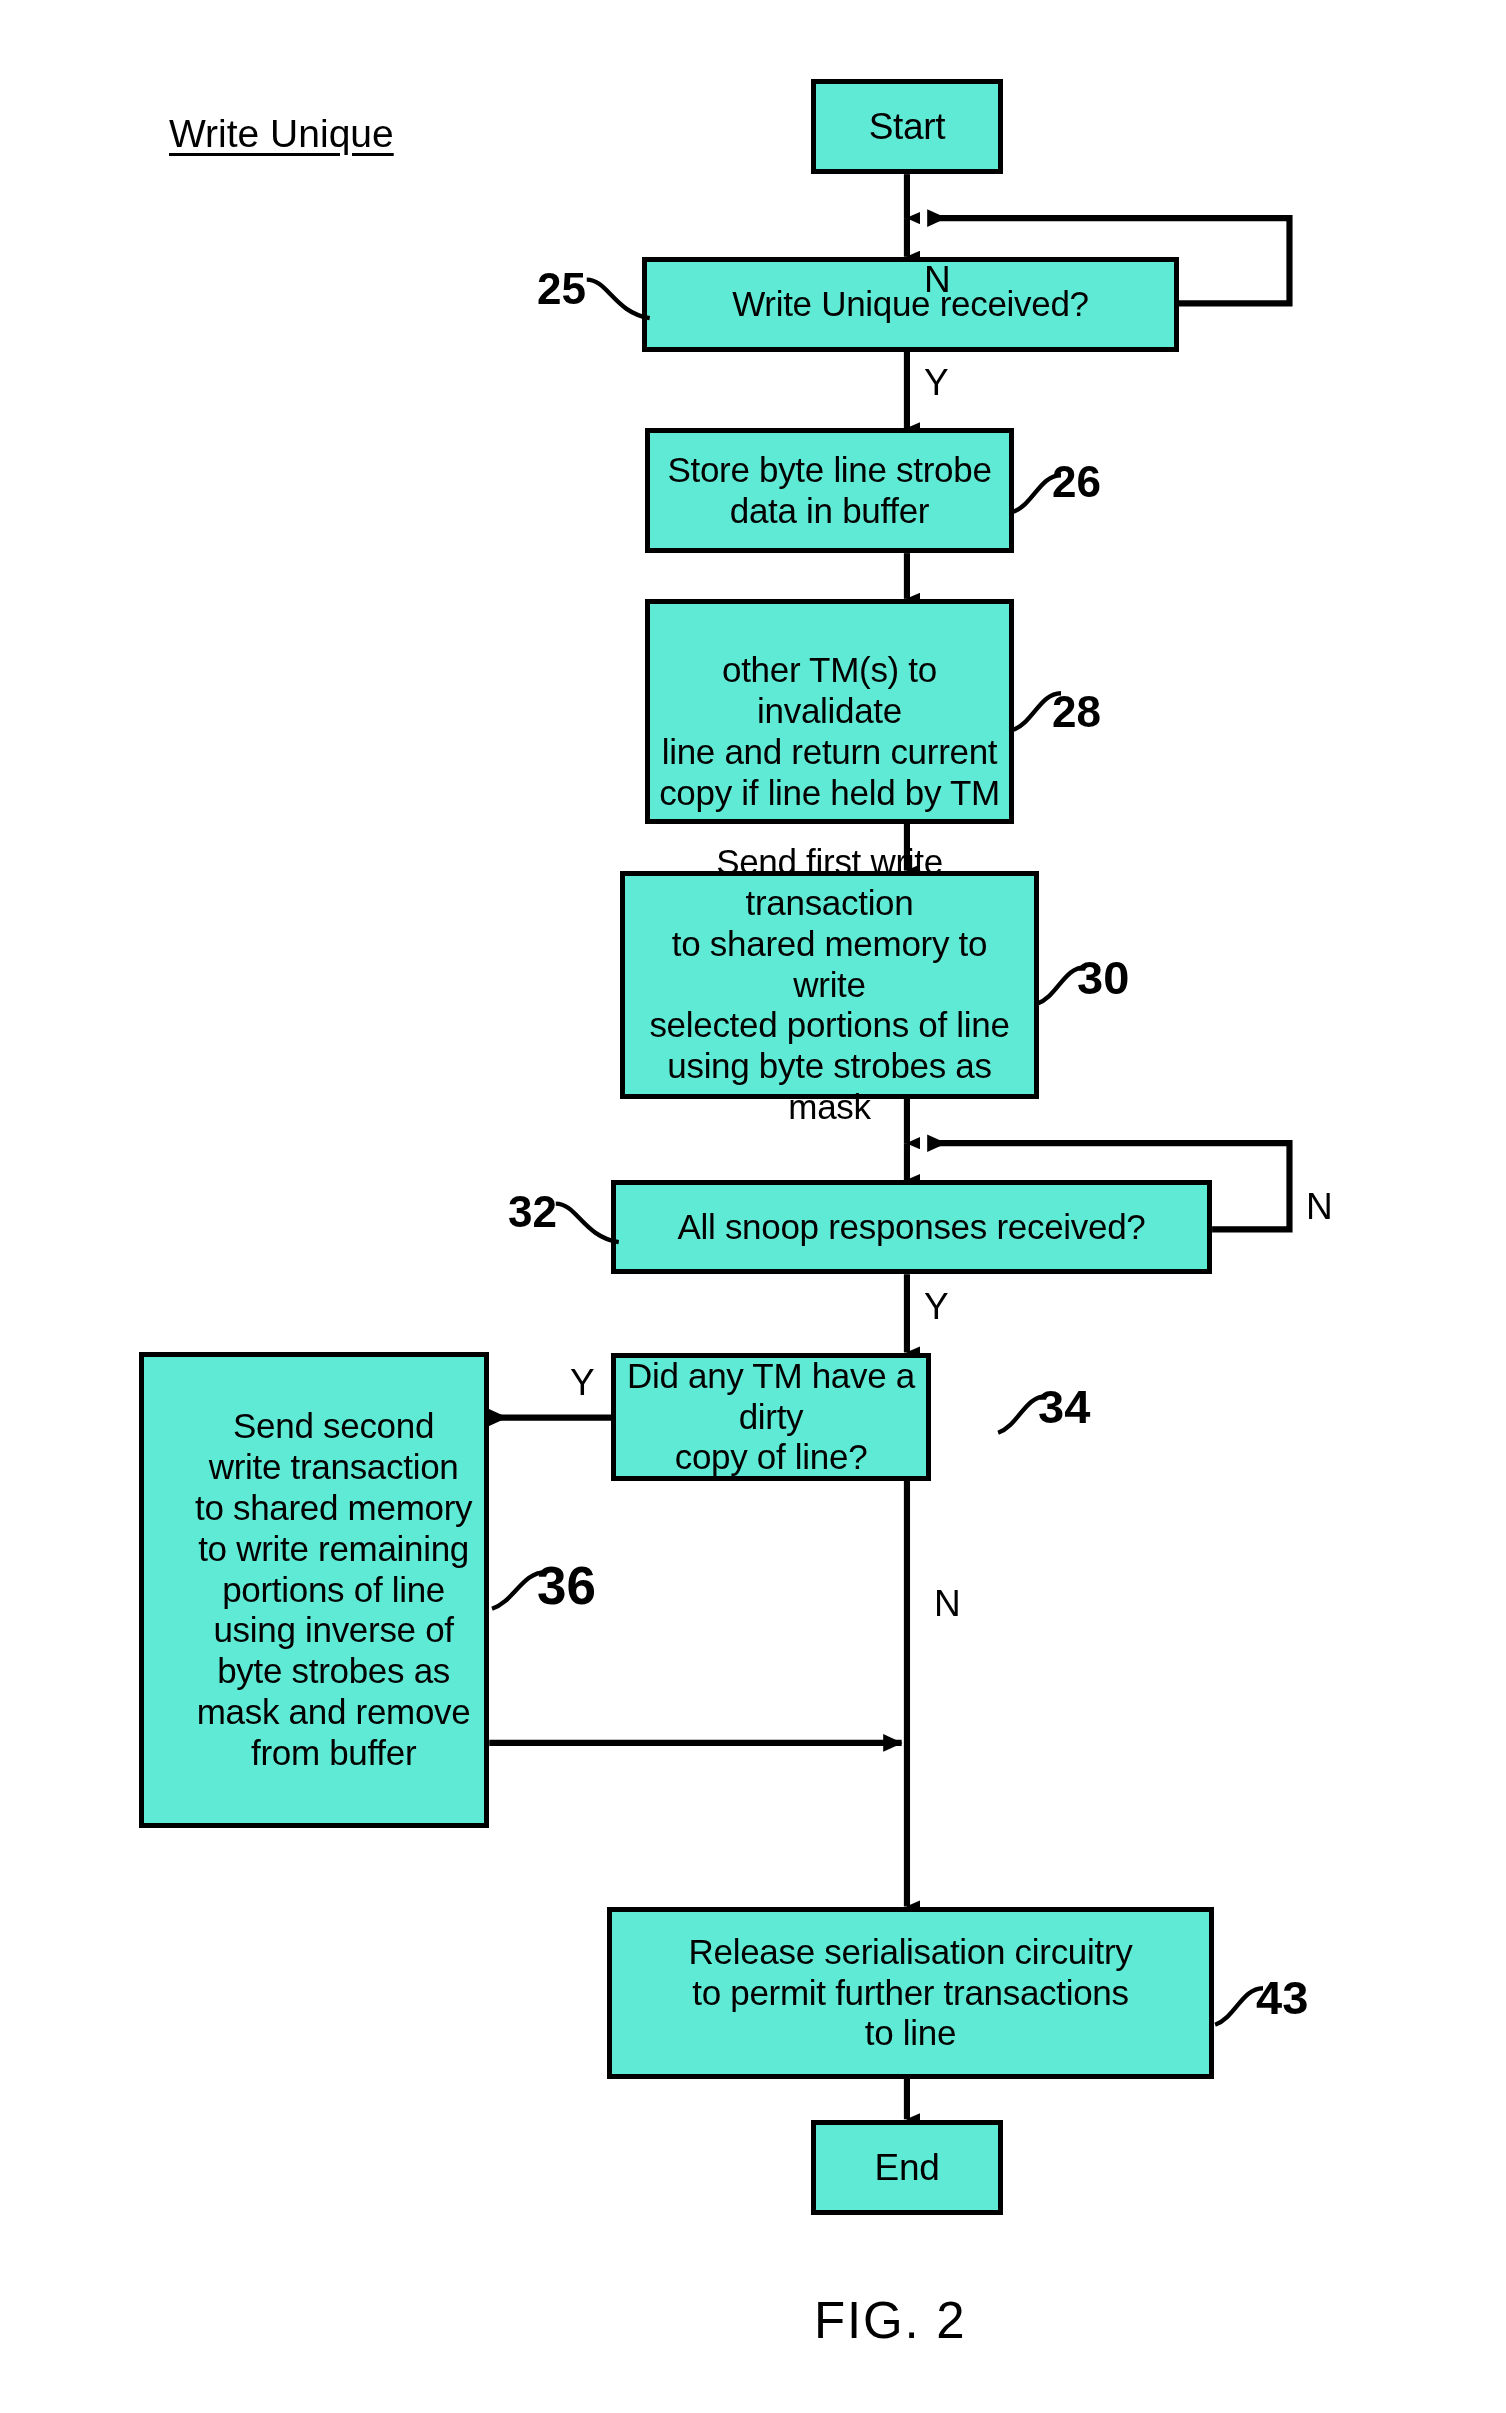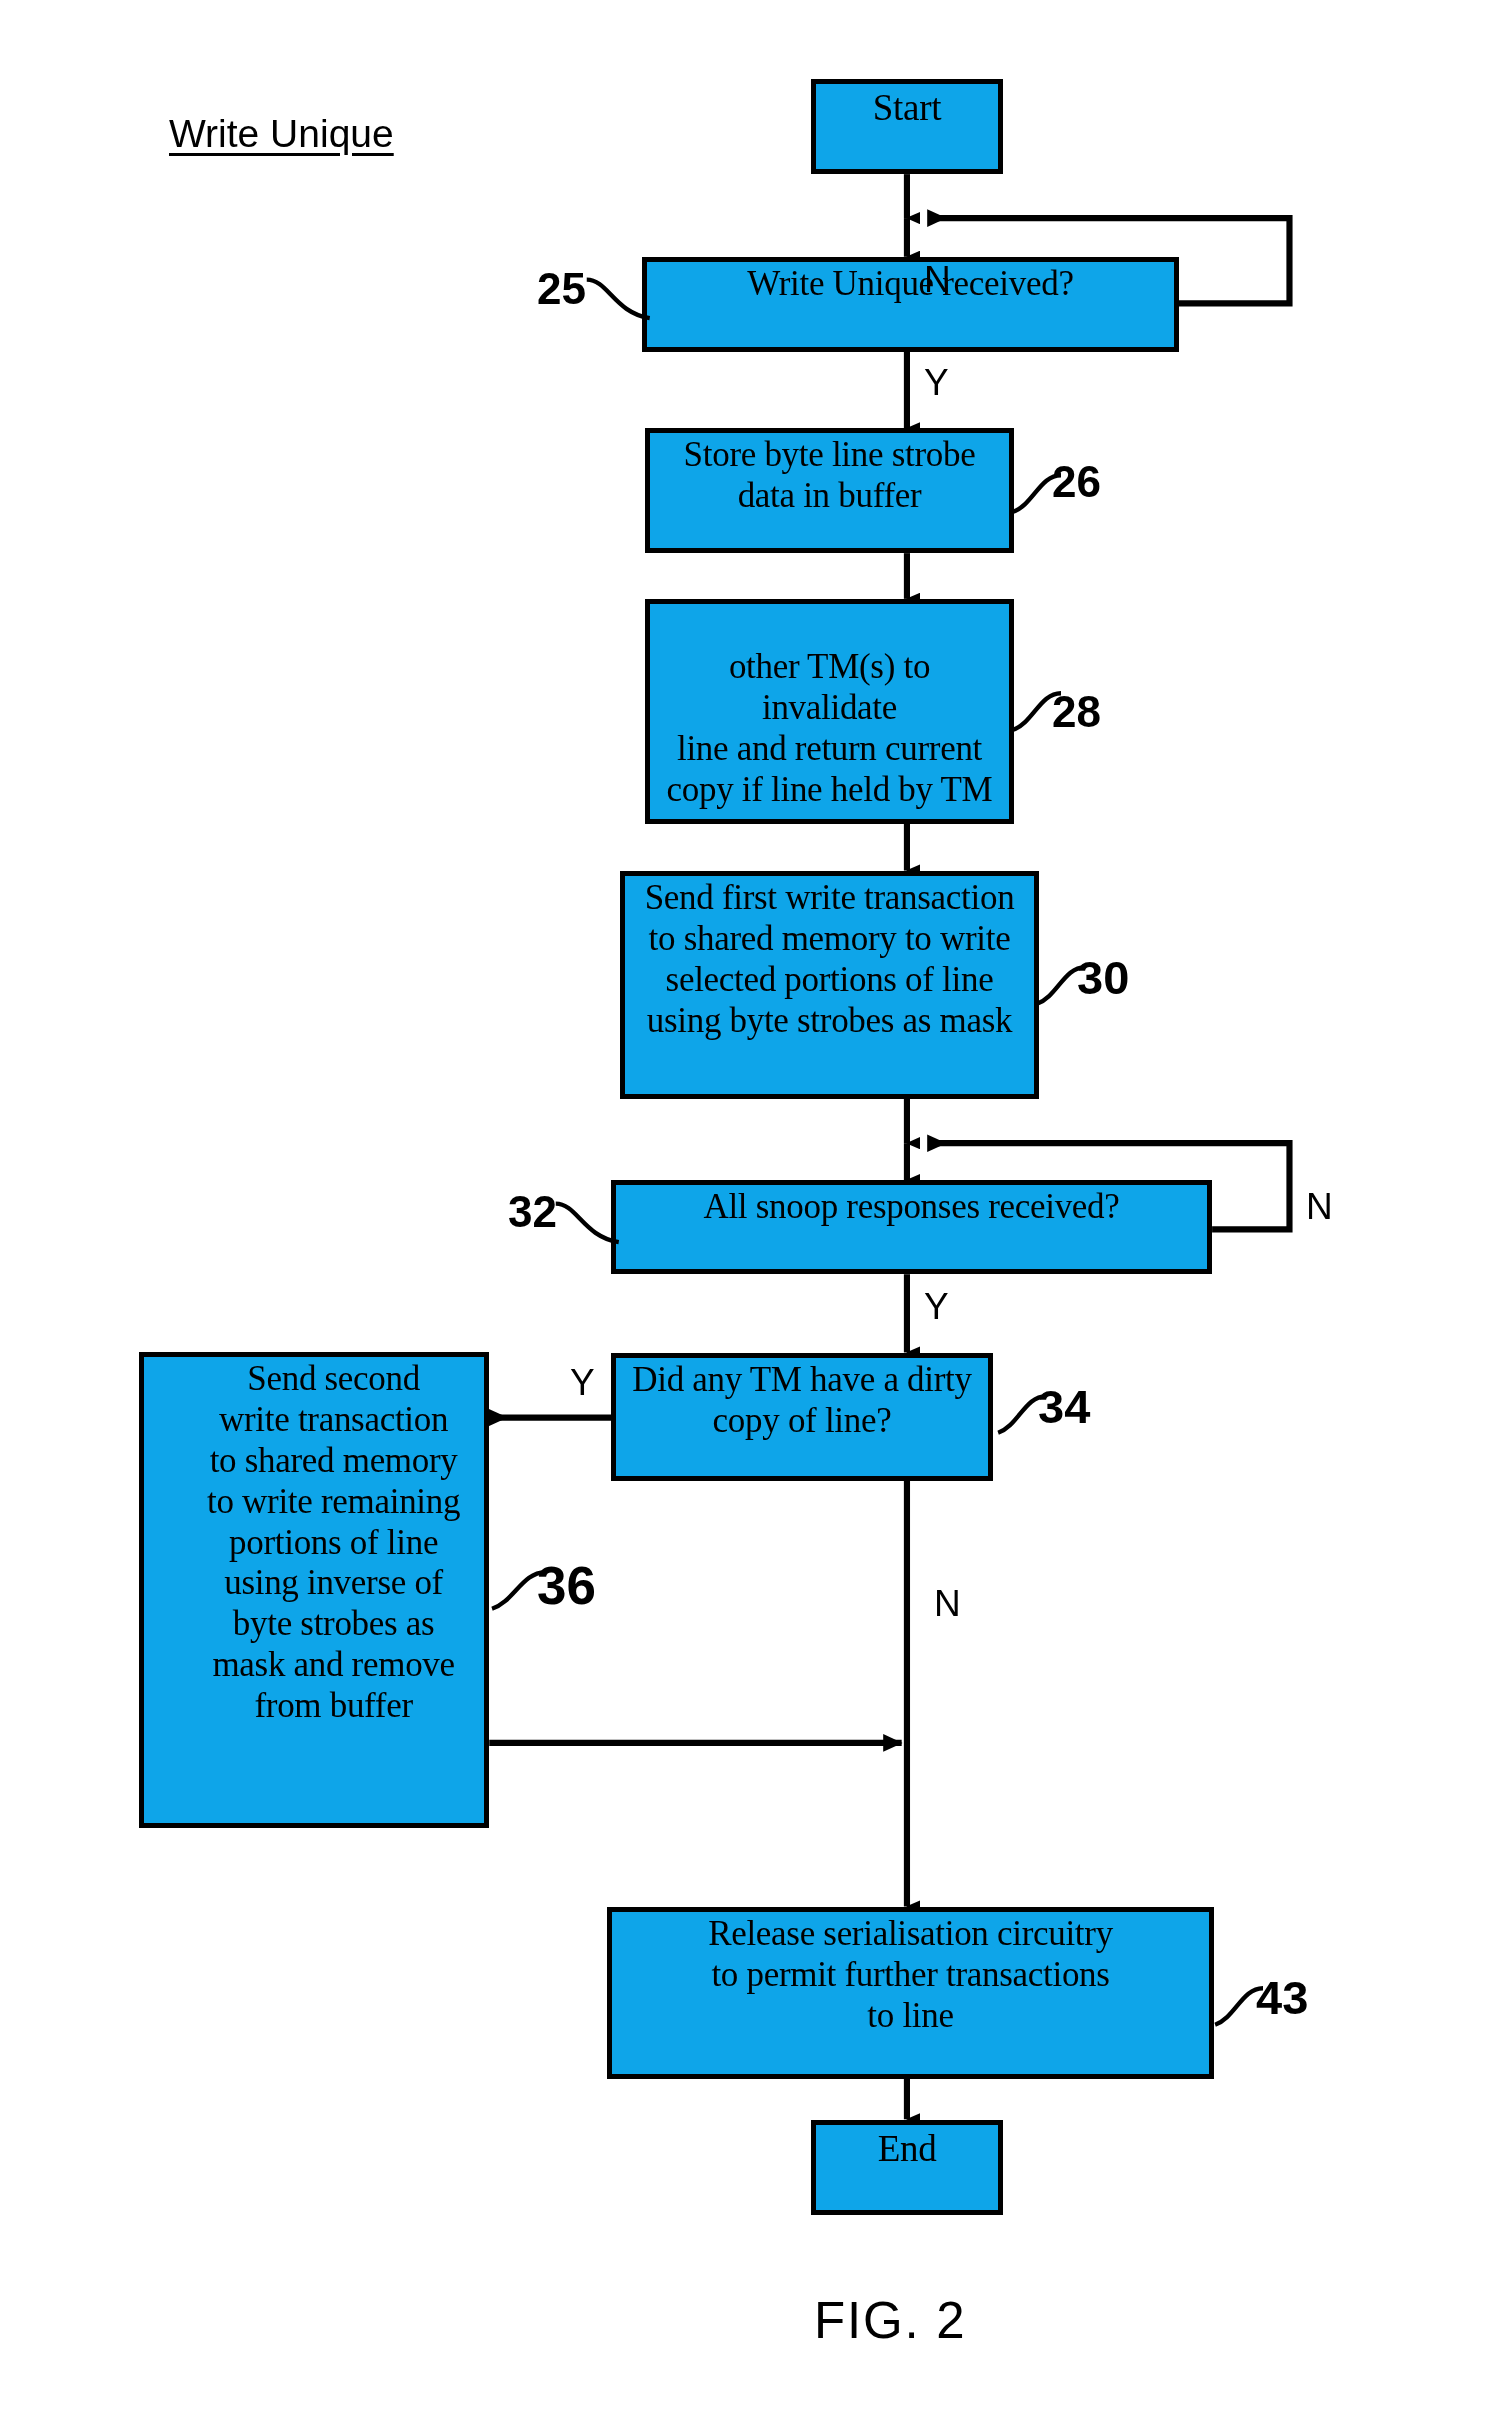--- a/index.html
+++ b/index.html
@@ -16,32 +16,31 @@
     position: relative;
     width: 1507px;
     height: 2413px;
     background: #ffffff;
     overflow: hidden;
   }
   
   .box {
     position: absolute;
     border: 5.3px solid #000000;
-    background: #0ea5e9;
+    background: #5eead4;
     box-sizing: border-box;
     display: flex;
-    align-items: flex-start;
+    align-items: center;
     justify-content: center;
     text-align: center;
     line-height: 1.17;
     font-size: 35px;
     letter-spacing: -0.3px;
     padding: 1.8px 8.8px;
     z-index: 3;
-    font-family: Liberation Serif, serif;
   }
   .box .txt { display: block; width: 100%; }
   .term { font-size: 37px; }
 
   
   #title {
     position: absolute;
     font-size: 39px;
     text-decoration: underline;
     text-underline-offset: 6.2px;
@@ -184,21 +183,21 @@
   <div class="box" style="left:611px; top:1180px; width:601px; height:94px;">
     <span class="txt">All snoop responses received?</span>
   </div>
   <div class="ref" style="left:508px; top:1187px;">32</div>
   <svg class="leader" style="position:absolute; left:554px; top:1198px; width:70px; height:55px; z-index:5;" viewBox="0 0 80 62" xmlns="http://www.w3.org/2000/svg">
     <path d="M 2 6 C 26 6, 34 44, 74 50" stroke="#000" stroke-width="5" fill="none"></path>
   </svg>
   <div class="lbl" style="left:1306px; top:1186px; font-size:37px;">N</div>
   <div class="lbl" style="left:924px; top:1286px; font-size:37px;">Y</div>
 
-  <div class="box" style="left:611px; top:1353px; width:382px; height:128px;">
+  <div class="box" style="left:611px; top:1353px; width:320px; height:128px;">
     <span class="txt">
       <span>Did any TM have a dirty</span><br>
       <span>copy of line?</span>
     </span>
   </div>
   <div class="ref" style="left:1038px; top:1379px; font-size:47px;">34</div>
   <svg class="leader" style="position:absolute; left:995px; top:1391px; width:55px; height:47px; z-index:5;" viewBox="0 0 62 54" xmlns="http://www.w3.org/2000/svg">
     <path d="M 58 6 C 34 6, 26 40, 3 48" stroke="#000" stroke-width="5" fill="none"></path>
   </svg>
   <div class="lbl" style="left:570px; top:1362px; font-size:37px;">Y</div>

